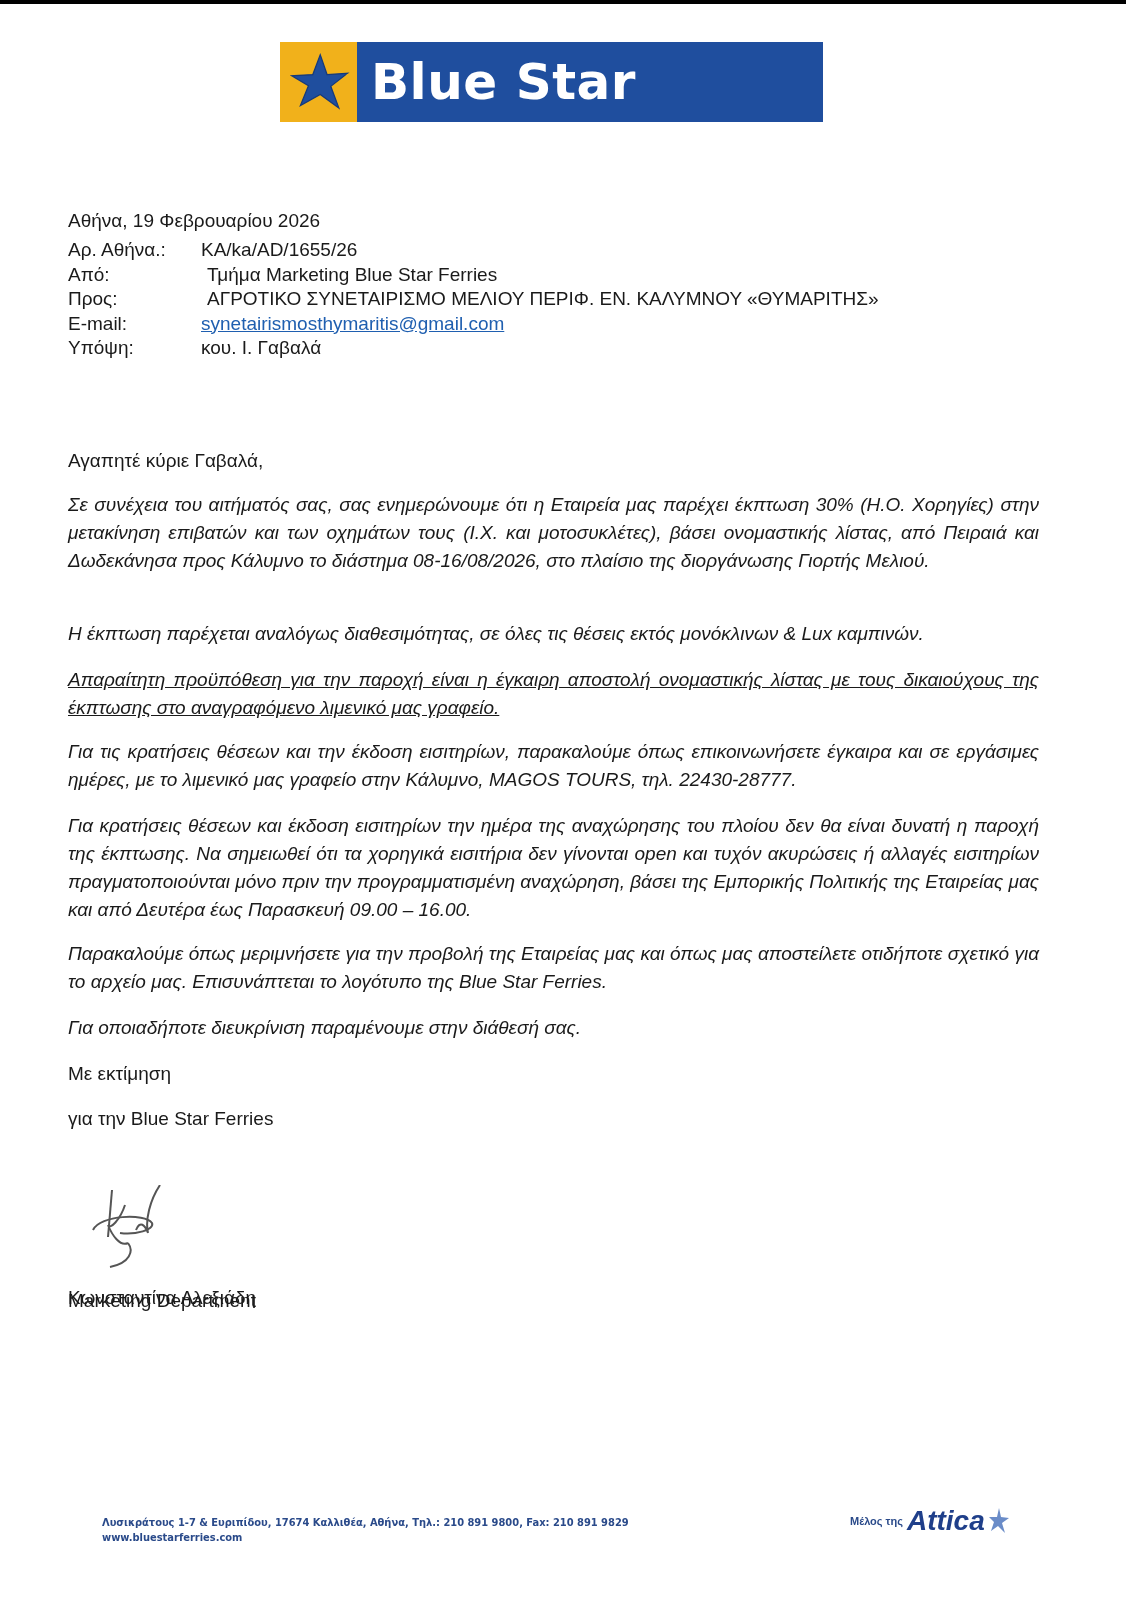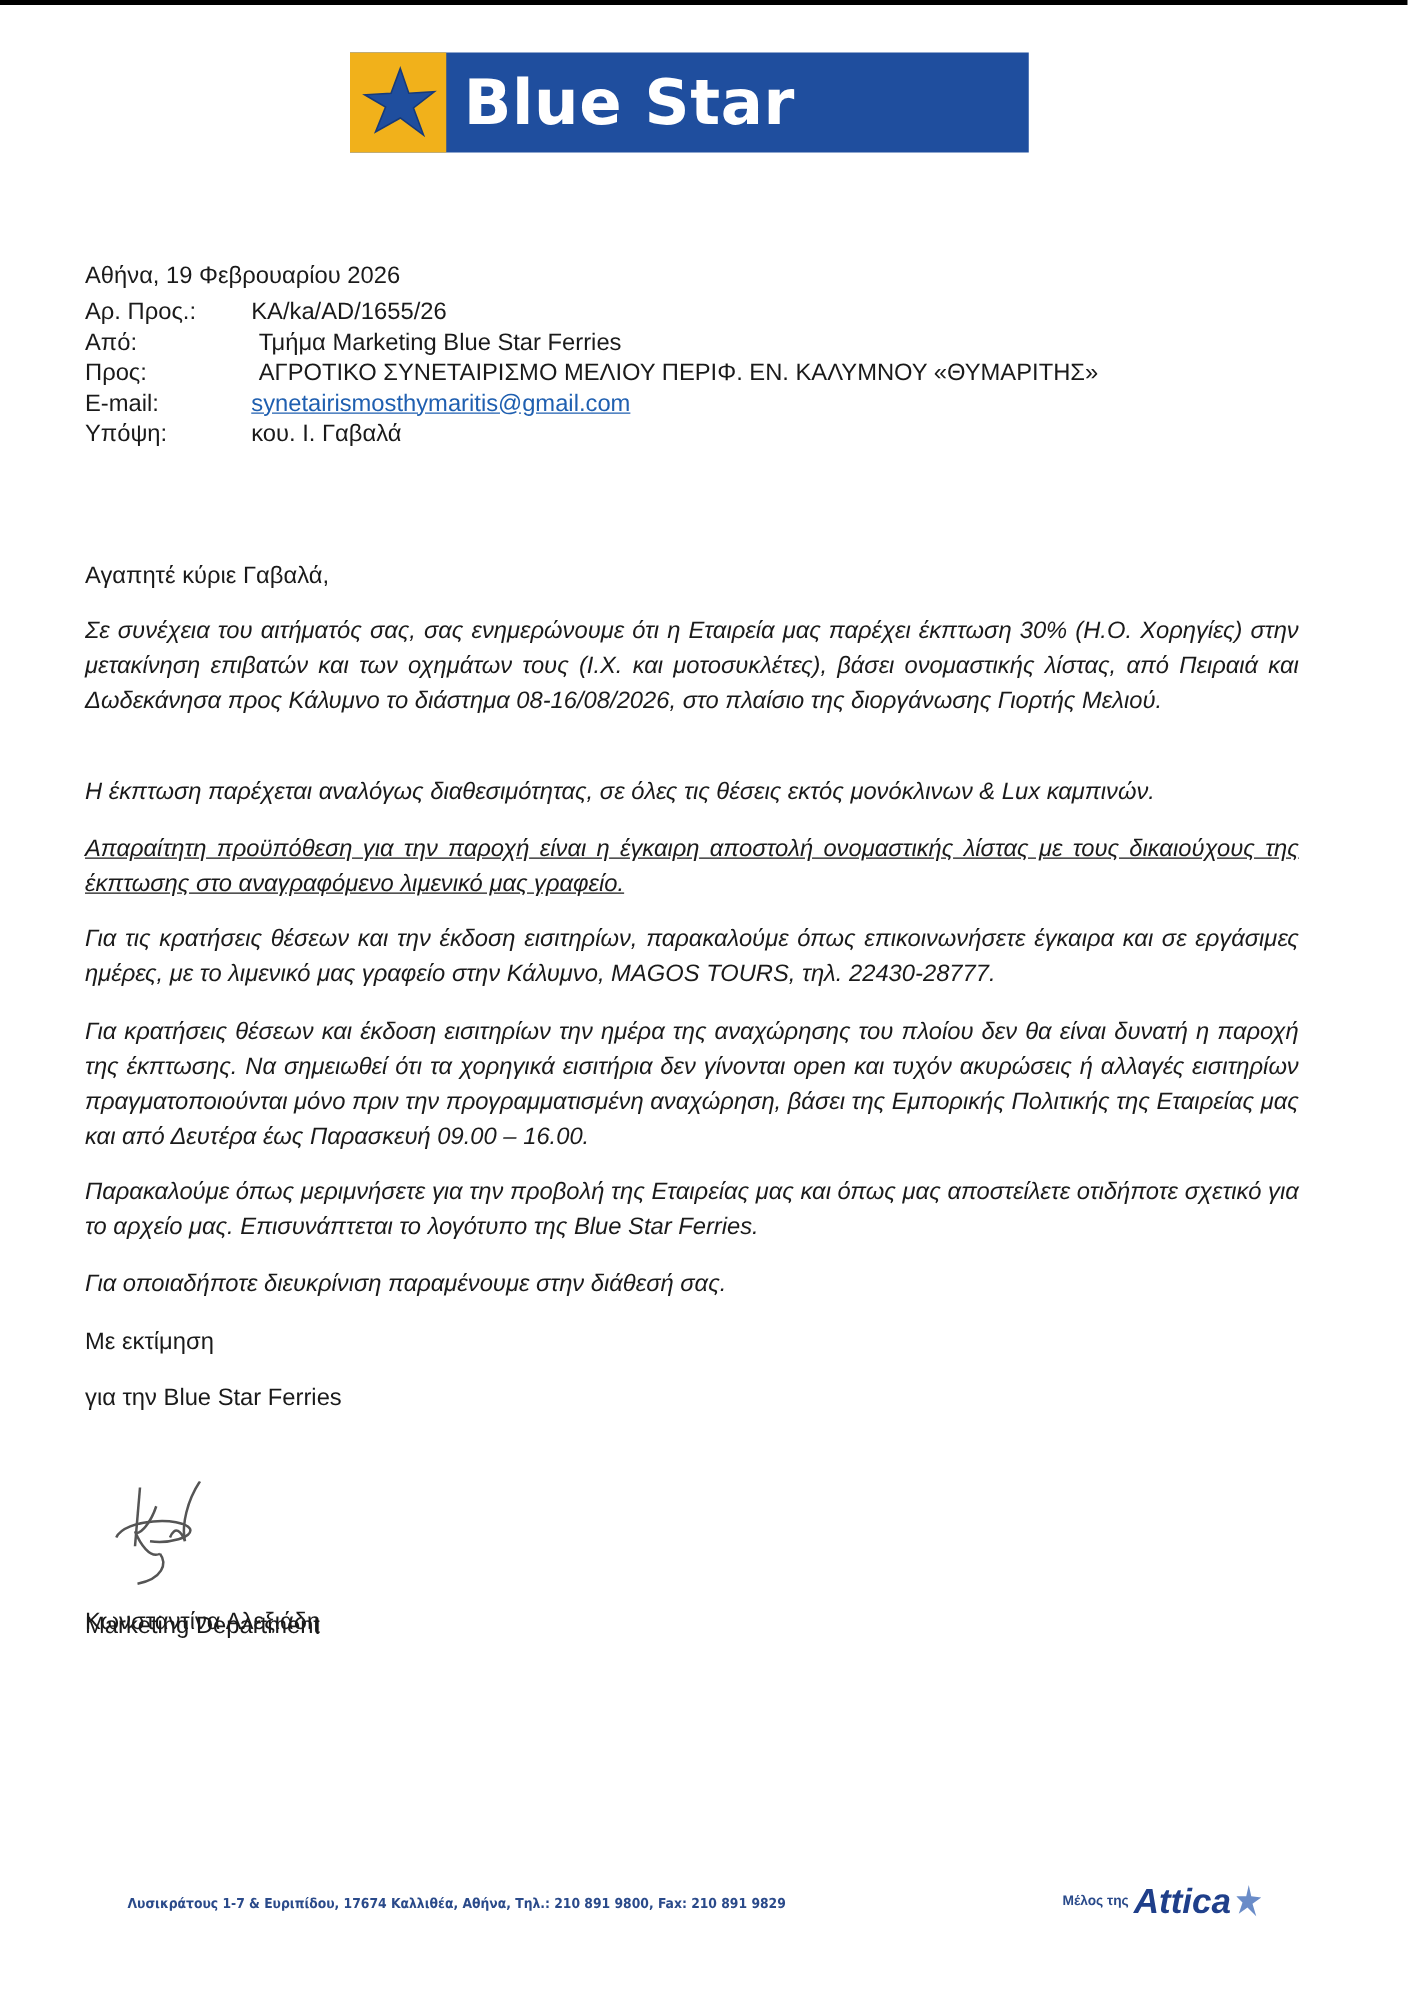--- a/index.html
+++ b/index.html
@@ -54,21 +54,21 @@
       <path d="M52 6 L63 38 L96 36 L69 57 L82 92 L52 70 L20 88 L33 56 L6 40 L40 38 Z" fill="#1f4e9e" stroke="#163a7a" stroke-width="2"></path>
     </svg>
   </div>
   <div class="brand"><span>Blue Star Ferries</span><span class="reg">®</span></div>
 </div>
 
 <div class="text date">Αθήνα, 19 Φεβρουαρίου 2026</div>
 
 <div class="hdr">
   <div class="row">
-    <span class="lbl">Αρ. Προς.:</span>
+    <span class="lbl">Αρ. Αθήνα.:</span>
     <span class="val">KA/ka/AD/1655/26</span>
   </div>
   <div class="row">
     <span class="lbl">Από:</span>
     <span class="val indent">Τμήμα Marketing Blue Star Ferries</span>
   </div>
   <div class="row">
     <span class="lbl">Προς:</span>
     <span class="val indent">ΑΓΡΟΤΙΚΟ ΣΥΝΕΤΑΙΡΙΣΜΟ ΜΕΛΙΟΥ ΠΕΡΙΦ. ΕΝ. ΚΑΛΥΜΝΟΥ «ΘΥΜΑΡΙΤΗΣ»</span>
   </div>
@@ -115,20 +115,21 @@
   <path d="M3 45 C10 30, 55 28, 62 38 C65 45, 45 50, 30 48" stroke="#555" stroke-width="2" fill="none"></path>
   <path d="M70 0 C60 15, 55 35, 58 48 M58 48 C55 40, 50 35, 46 45" stroke="#555" stroke-width="2" fill="none"></path>
   <path d="M38 58 C44 66, 40 78, 20 82" stroke="#555" stroke-width="2" fill="none"></path>
 </svg>
 
 <div class="text" style="top:1285px;">Κωνσταντίνα Αλεξιάδη</div>
 <div class="text" style="top:1288px;">Marketing Department</div>
 
 <div class="footer-addr">
   <div>Λυσικράτους 1-7 &amp; Ευριπίδου, 17674 Καλλιθέα, Αθήνα, Τηλ.: 210 891 9800, Fax: 210 891 9829</div>
+  <div>www.bluestarferries.com</div>
 </div>
 
 <div class="footer-member">
   <span class="small">Μέλος της</span>
   <span class="attica">Attica</span>
   <svg width="20" height="26" viewBox="0 0 20 26">
     <path d="M10 0 L12 9 L20 10 L13 15 L16 25 L9 18 L2 23 L5 14 L0 9 L8 9 Z" fill="#6a8cc8"></path>
   </svg>
 </div>
 

